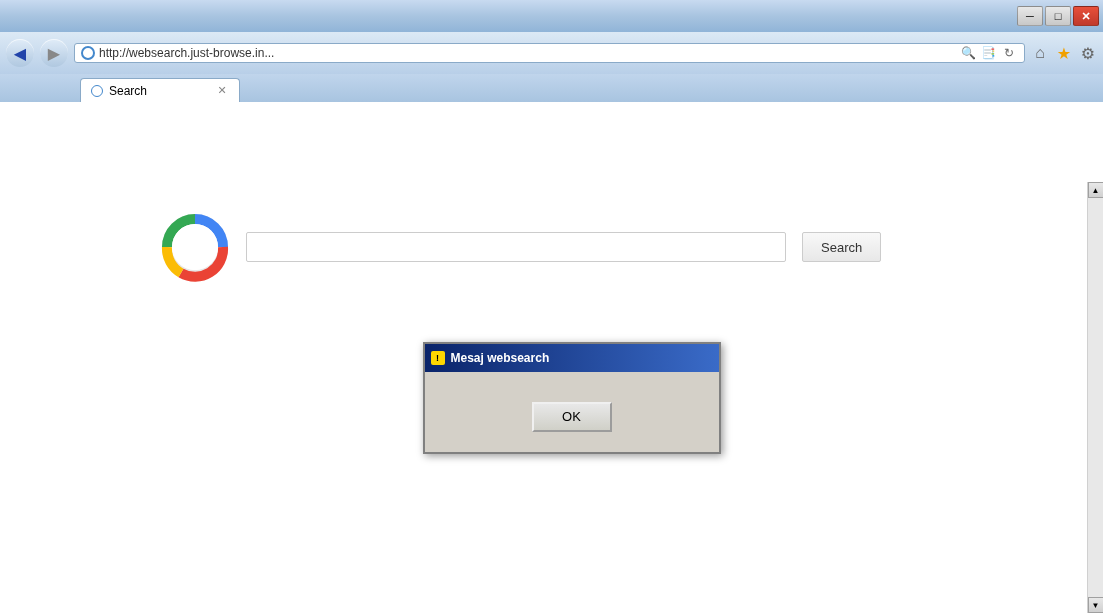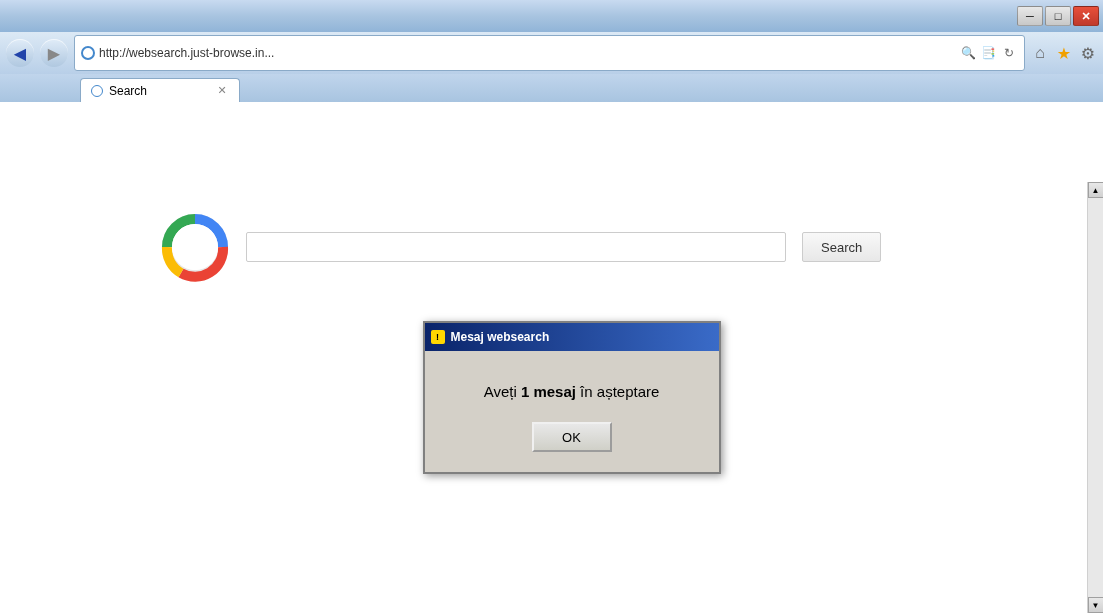--- a/index.html
+++ b/index.html
@@ -69,21 +69,21 @@
       color: #336699;
       box-shadow: inset 0 1px 0 rgba(255,255,255,0.6);
     }
 
     .nav-btn.back { color: #2244aa; font-size: 16px; }
     .nav-btn.forward { color: #888; font-size: 16px; }
 
     
     .address-bar-wrap {
       flex: 1;
-      height: 36px;
+      height: 20px;
       border: 1px solid #8aaac8;
       background: #fff;
       border-radius: 3px;
       display: flex;
       align-items: center;
       padding: 0 6px;
       gap: 4px;
     }
 
     
@@ -403,23 +403,20 @@
         <button class="search-btn">Search</button>
       </div>
 
       <div class="modal-overlay">
         <div class="modal-dialog">
           <div class="modal-title-bar">
             <div class="modal-title-icon">!</div>
             <span>Mesaj websearch</span>
           </div>
           <div class="modal-body">
-            <div class="modal-message">
-              <span>Aveți </span><strong>1 mesaj</strong><span> în așteptare</span>
-            </div>
             <button class="modal-ok-btn">OK</button>
           </div>
         </div>
       </div>
 
     </div>
 
     <div class="scrollbar-right">
       <div class="scroll-btn">▲</div>
       <div class="scroll-track"></div>

